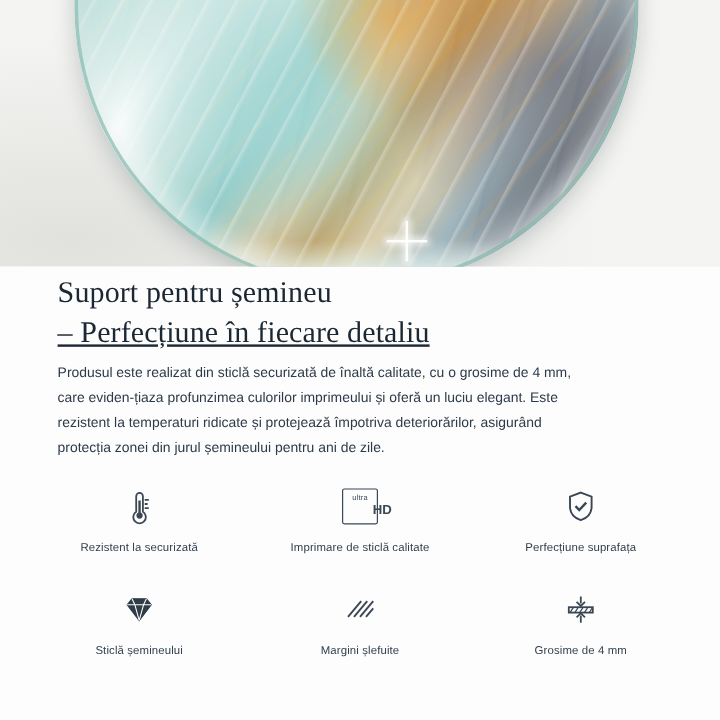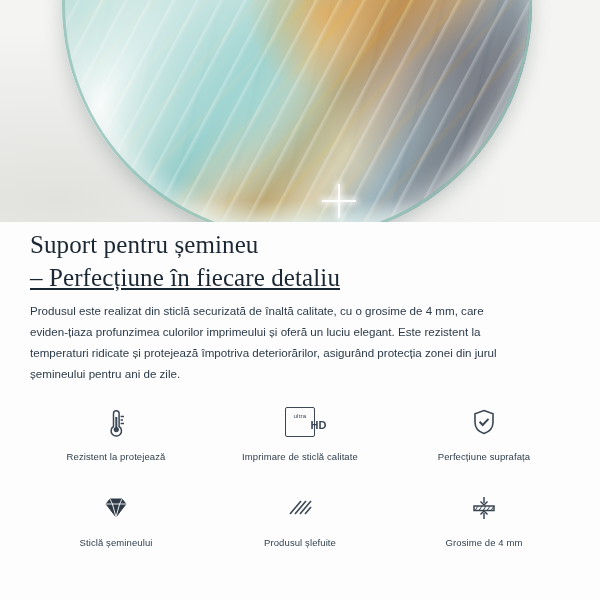--- a/index.html
+++ b/index.html
@@ -93,21 +93,21 @@
     box-shadow: 0 0 6px 2px rgba(255,255,255,0.8);
   }
   .sparkle:before { left: 16px; top: 0; width: 2px; height: 34px; }
   .sparkle:after  { left: 0; top: 16px; width: 34px; height: 2px; }
 
   
   .content {
     position: absolute;
     top: 228px; left: 0;
     width: 536px;
-    padding: 0 30px;
+    padding: 0 48px;
   }
   .headline {
     font-family: "Liberation Serif", serif;
     font-size: 25px;
     line-height: 33px;
     color: #1b2733;
     font-weight: 400;
     letter-spacing: 0.1px;
   }
   .headline .l2 { display: block; text-decoration: underline; }
@@ -189,21 +189,21 @@
       <div class="ico">
         <svg width="34" height="34" viewBox="0 0 34 34" fill="none" stroke="#3b4754" stroke-width="1.5">
           <path d="M14.5 21.5V8.5a2.8 2.8 0 0 1 5.6 0v13a5.2 5.2 0 1 1-5.6 0z"></path>
           <circle cx="17.3" cy="24.6" r="2.6" fill="#3b4754" stroke="none"></circle>
           <line x1="17.3" y1="12" x2="17.3" y2="23" stroke-width="2"></line>
           <line x1="21.6" y1="11.5" x2="25" y2="11.5"></line>
           <line x1="21.6" y1="15" x2="24" y2="15"></line>
           <line x1="21.6" y1="18.5" x2="25" y2="18.5"></line>
         </svg>
       </div>
-      <div class="cap">Rezistent la protejează</div>
+      <div class="cap">Rezistent la securizată</div>
     </div>
 
     <div class="feature">
       <div class="ico">
         <div class="ultrahd">
           <span class="u1">ultra</span>
           <span class="u2">HD</span>
         </div>
       </div>
       <div class="cap">Imprimare de sticlă calitate</div>
@@ -231,21 +231,21 @@
 
     <div class="feature">
       <div class="ico">
         <svg width="34" height="34" viewBox="0 0 34 34" fill="none" stroke="#3b4754" stroke-width="1.6">
           <path d="M7 23L18 10"></path>
           <path d="M12 23L23 10"></path>
           <path d="M17 23L28 10"></path>
           <path d="M22 23L28 16"></path>
         </svg>
       </div>
-      <div class="cap">Produsul șlefuite</div>
+      <div class="cap">Margini șlefuite</div>
     </div>
 
     <div class="feature">
       <div class="ico">
         <svg width="34" height="34" viewBox="0 0 34 34" fill="none" stroke="#3b4754" stroke-width="1.5">
           <line x1="17" y1="6" x2="17" y2="12"></line>
           <path d="M13.5 10.5L17 14l3.5-3.5"></path>
           <rect x="7" y="15" width="20" height="4.5"></rect>
           <path d="M8 19.5l3-4.5M12 19.5l3-4.5M16 19.5l3-4.5M20 19.5l3-4.5M24 19.5l2.6-4" stroke-width="1"></path>
           <line x1="17" y1="28" x2="17" y2="22"></line>

